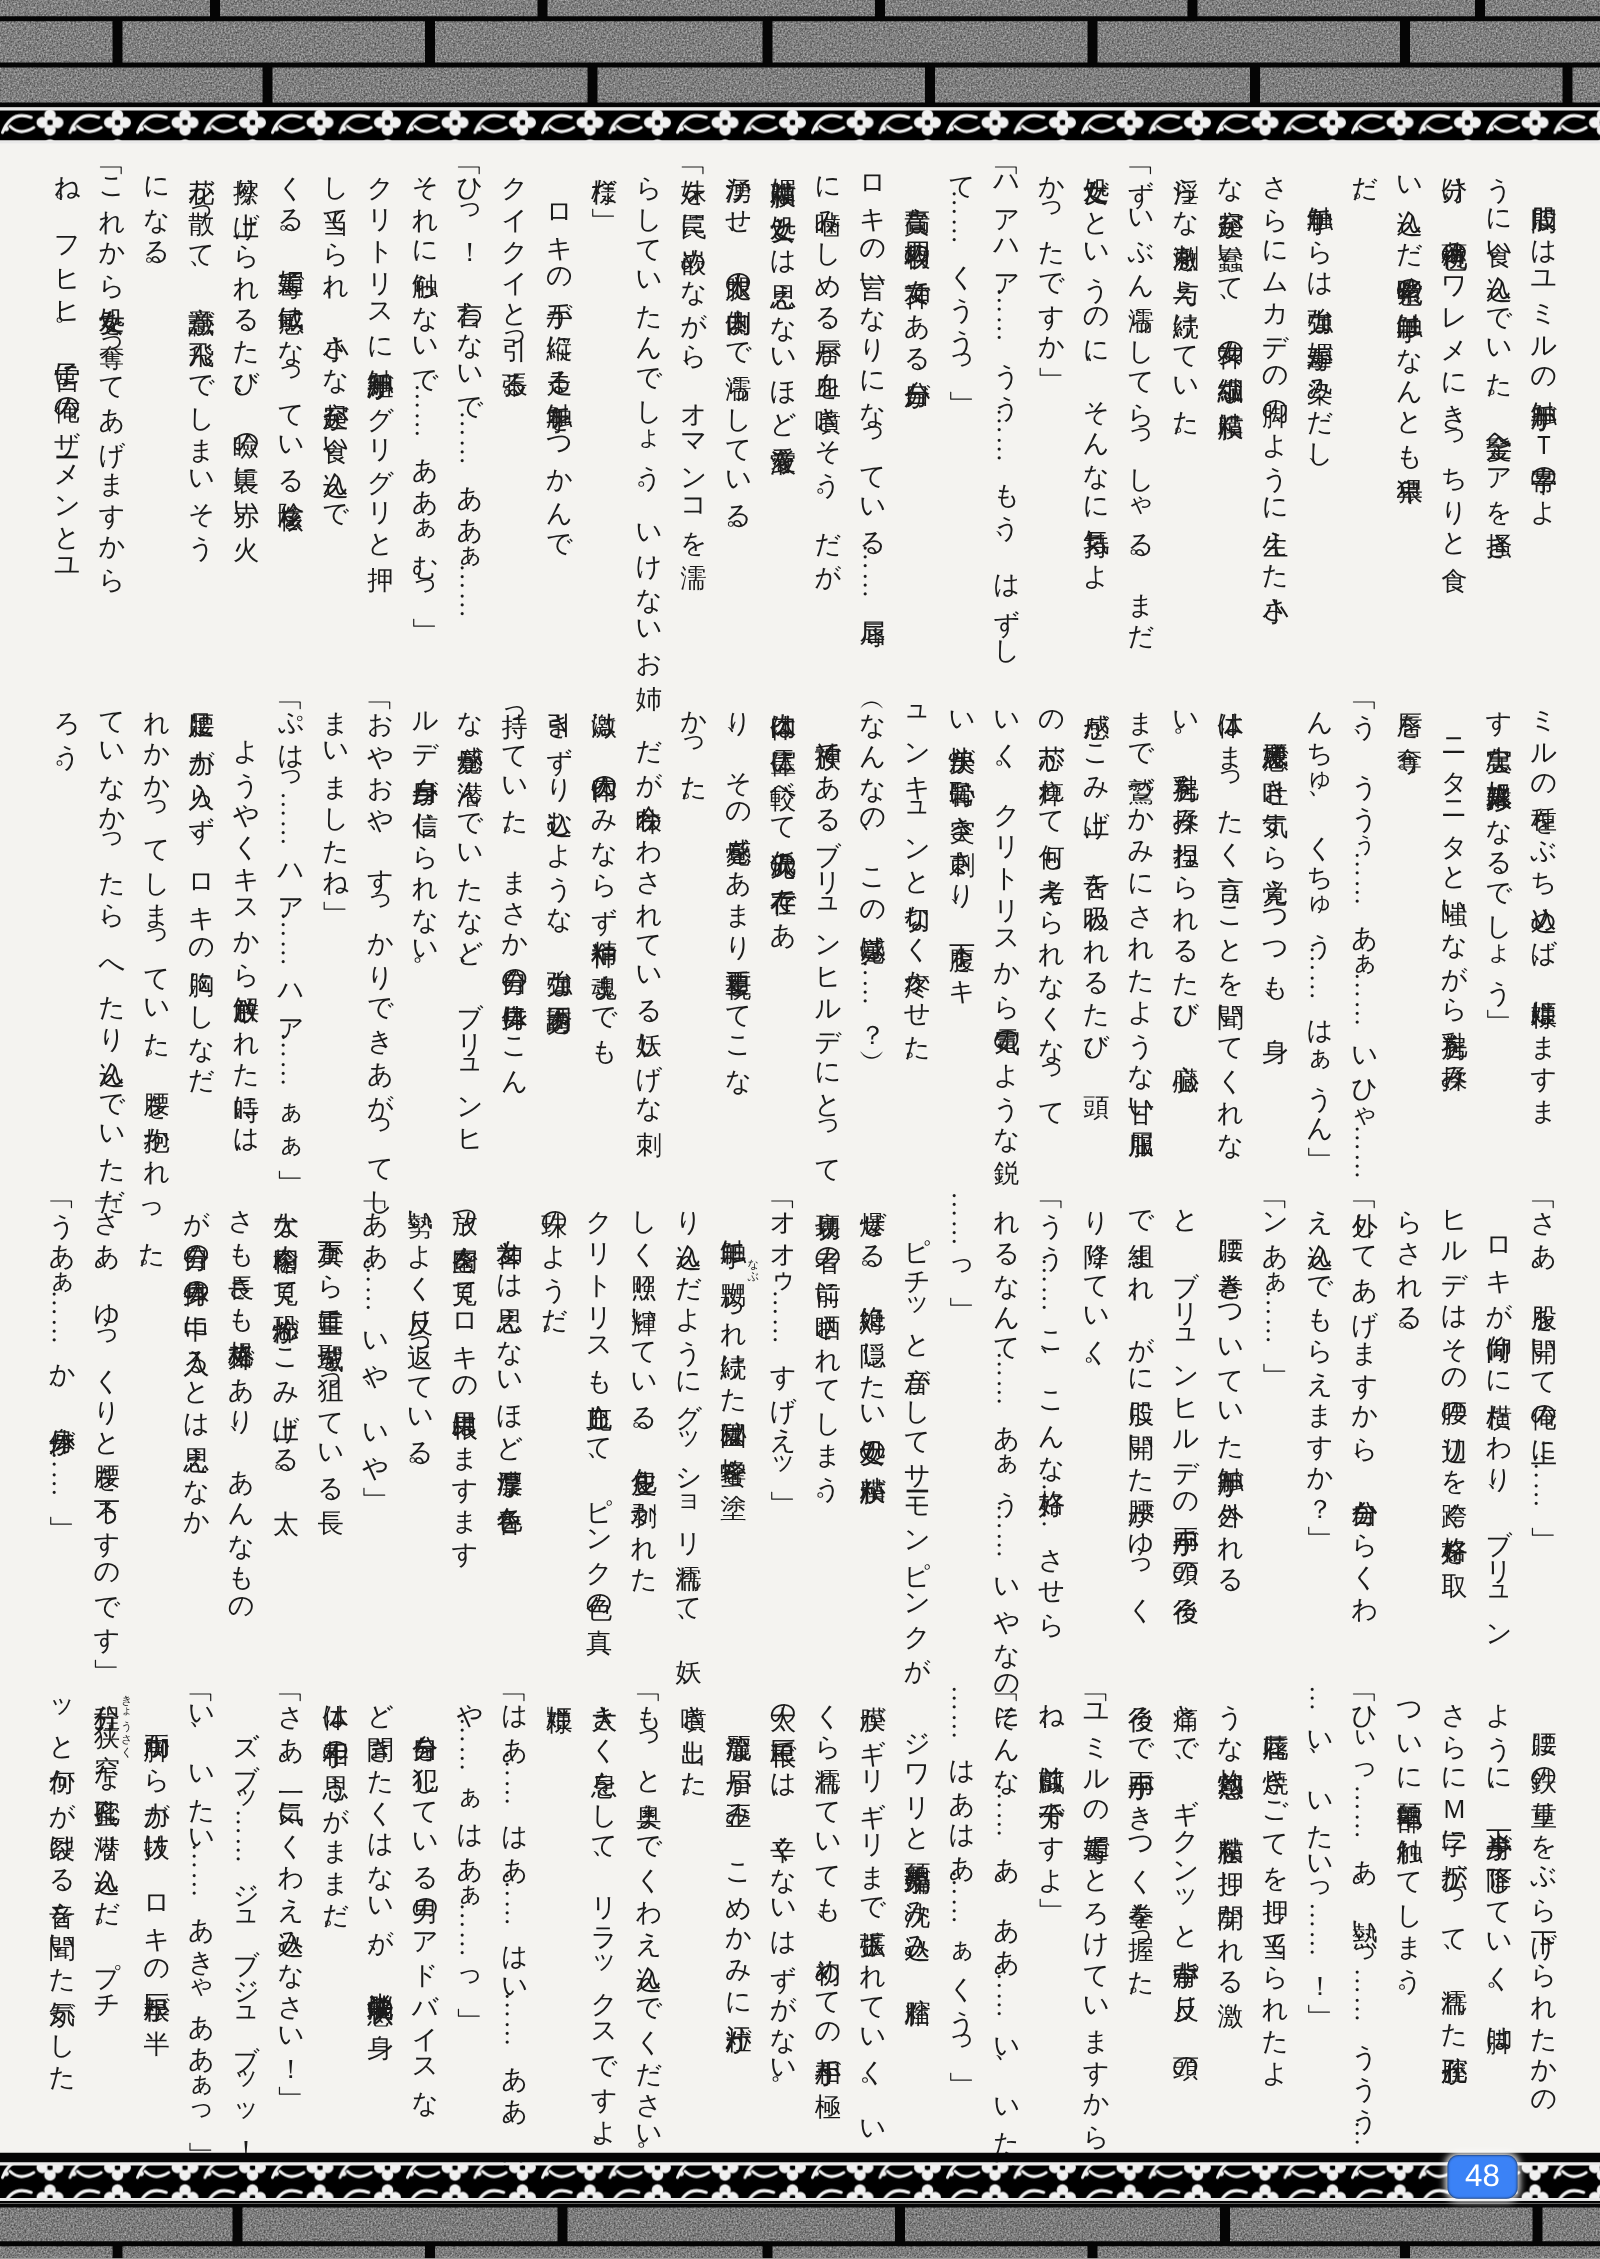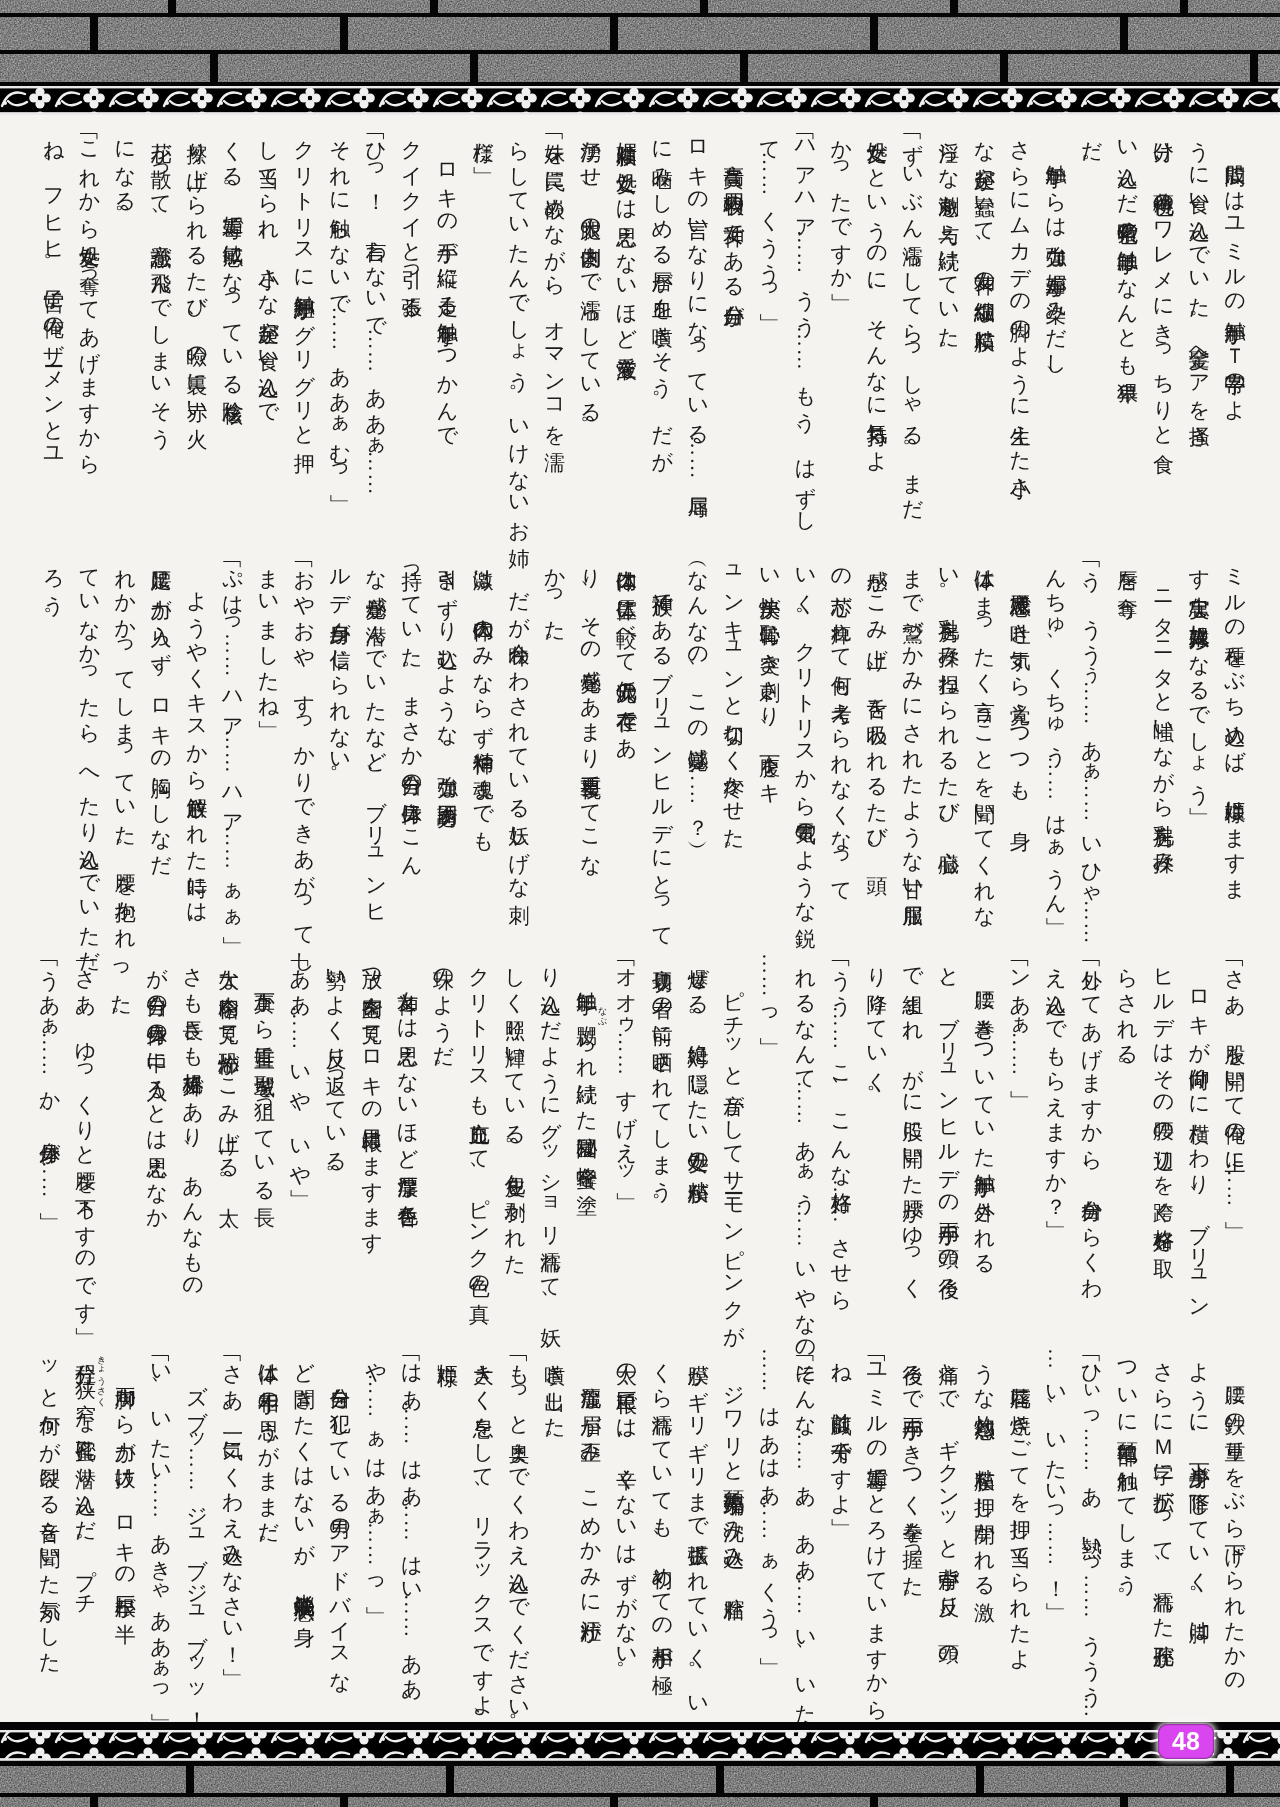--- a/index.html
+++ b/index.html
@@ -23,23 +23,23 @@
   }
   .tcol{white-space:nowrap;}
   ruby rt{font-size:9px;letter-spacing:0;}
   #band1{top:126px;}
   #band2{top:554px;}
   #band3{top:953px;}
   #band4{top:1348px;}
   
   .page-number{
     position:absolute;top:1724px;right:66px;width:56px;height:35px;
-    background:#d946ef;border-radius:9px;
+    background:#3b82f6;border-radius:9px;
     box-shadow:0 0 6px 2px rgba(255,255,255,0.9), inset 0 0 2px #000;
-    color:#ffffff;font-size:25px;font-weight:bold;
+    color:#ffffff;font-size:25px;font-weight:normal;
     display:flex;align-items:center;justify-content:center;
     font-family:"Liberation Sans","DejaVu Sans",sans-serif;
     z-index:5;
   }
 </style>
 </head>
 <body>
 
 <div class="page">
 

